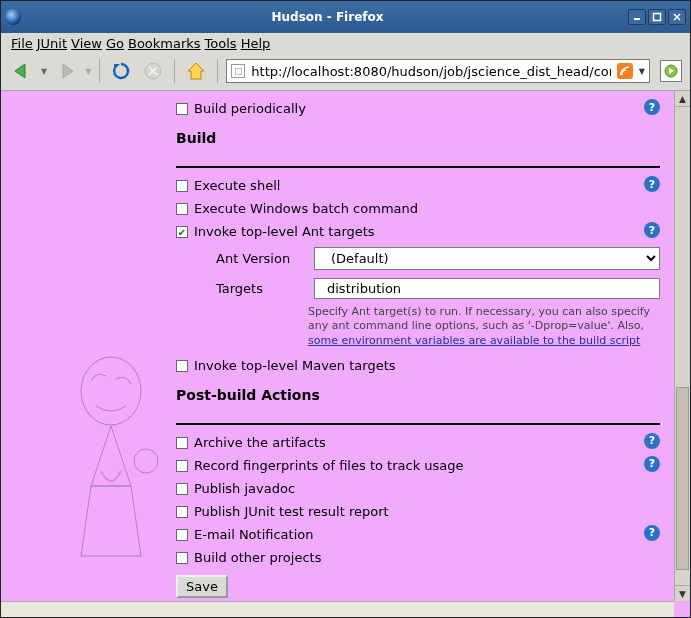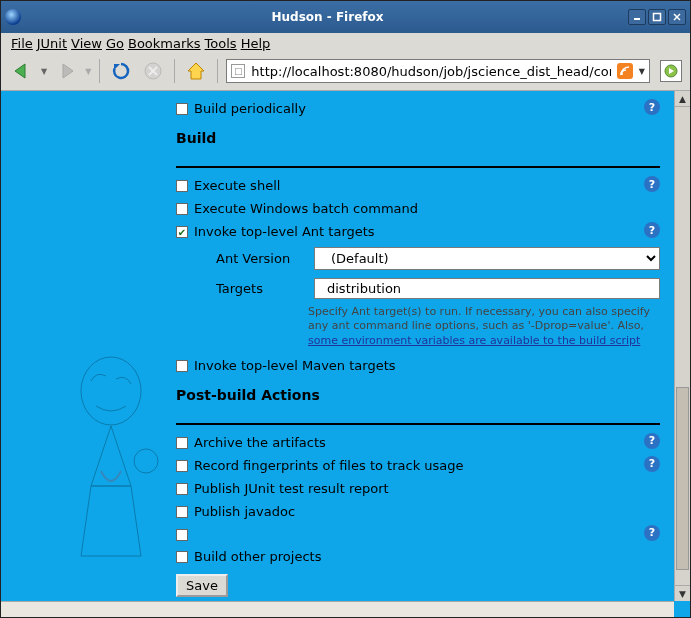--- a/index.html
+++ b/index.html
@@ -110,21 +110,21 @@
   }
   .go-btn {
     width: 22px; height: 22px;
     margin-left: 4px;
     border: 1px solid #7a7a7a;
     background: #fff;
     display: flex; align-items: center; justify-content: center;
   }
   .content-area {
     flex: 1;
-    background: #0ea5e9;
+    background: #f0abfc;
     overflow: auto;
     position: relative;
   }
   .scroll-inner {
     padding: 6px 30px 8px 175px;
     position: relative;
   }
   .butler {
     position: absolute;
     left: 40px; top: 240px;
@@ -400,30 +400,31 @@
       </div>
 
       <div class="form-row">
         <span class="chk-box"></span>
         <span class="lbl">Record fingerprints of files to track usage</span>
         <span class="help-ico">?</span>
       </div>
 
       <div class="form-row">
         <span class="chk-box"></span>
+        <span class="lbl">Publish javadoc</span>
+      </div>
+
+      <div class="form-row">
+        <span class="chk-box"></span>
         <span class="lbl">Publish JUnit test result report</span>
       </div>
 
       <div class="form-row">
         <span class="chk-box"></span>
-        <span class="lbl">Publish javadoc</span>
-      </div>
-
-      <div class="form-row">
-        <span class="chk-box"></span>
+        <span class="lbl">E-mail Notification</span>
         <span class="help-ico">?</span>
       </div>
 
       <div class="form-row">
         <span class="chk-box"></span>
         <span class="lbl">Build other projects</span>
       </div>
 
       <button class="save-btn">Save</button>
 

